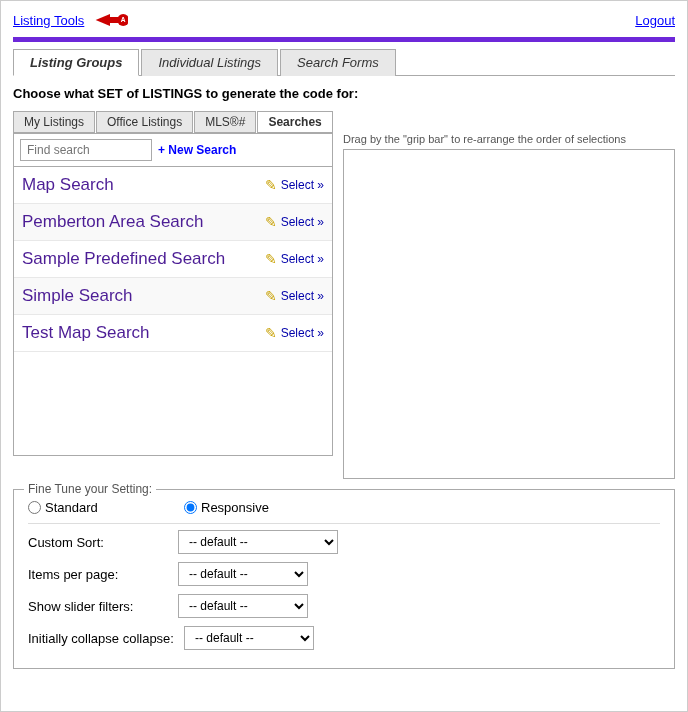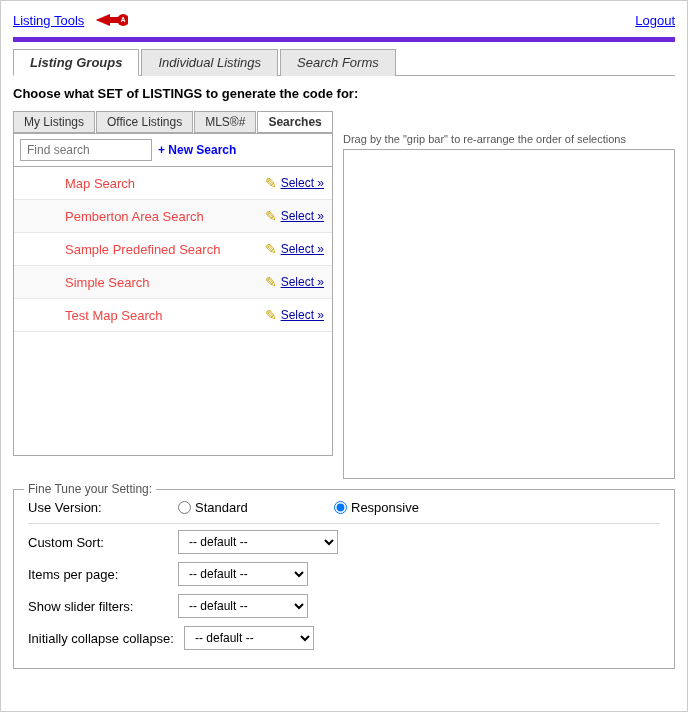--- a/index.html
+++ b/index.html
@@ -151,37 +151,35 @@
       align-items: center;
       justify-content: space-between;
       padding: 8px 8px;
       border-bottom: 1px solid #e8e8e8;
       background: #fff;
     }
     .search-list-item:nth-child(even) {
       background: #f9f9f9;
     }
     .search-item-name {
-      font-size: 13px;
-      color: #ef4444;
-      margin-left: 43px;
+      font-size: 17px;
+      color: #4c1d95;
     }
     .search-item-actions {
       display: flex;
       align-items: center;
       gap: 4px;
     }
     .pencil-icon {
       color: #c8a000;
       font-size: 14px;
       cursor: pointer;
     }
     .select-link {
       color: #00a;
-      text-decoration: underline;
       font-size: 12px;
       cursor: pointer;
     }
     
     .right-panel {
       flex: 1;
     }
     .selected-label {
       font-size: 13px;
       font-weight: normal;
@@ -357,21 +355,20 @@
     <div class="right-panel">
       <div class="drag-hint">Drag by the "grip bar" to re-arrange the order of selections</div>
       <div class="selected-box"></div>
     </div>
   </div>
 
   <div class="fine-tune-section">
     <span class="fine-tune-legend">Fine Tune your Setting:</span>
 
     <div class="fine-tune-row">
-      <label>Use Version:</label>
       <div class="radio-group">
         <label class="radio-option">
           <input type="radio" name="version" style="">
           <span>Standard</span>
         </label>
         <label class="radio-option">
           <input type="radio" name="version" checked="" style="">
           <span>Responsive</span>
         </label>
       </div>

